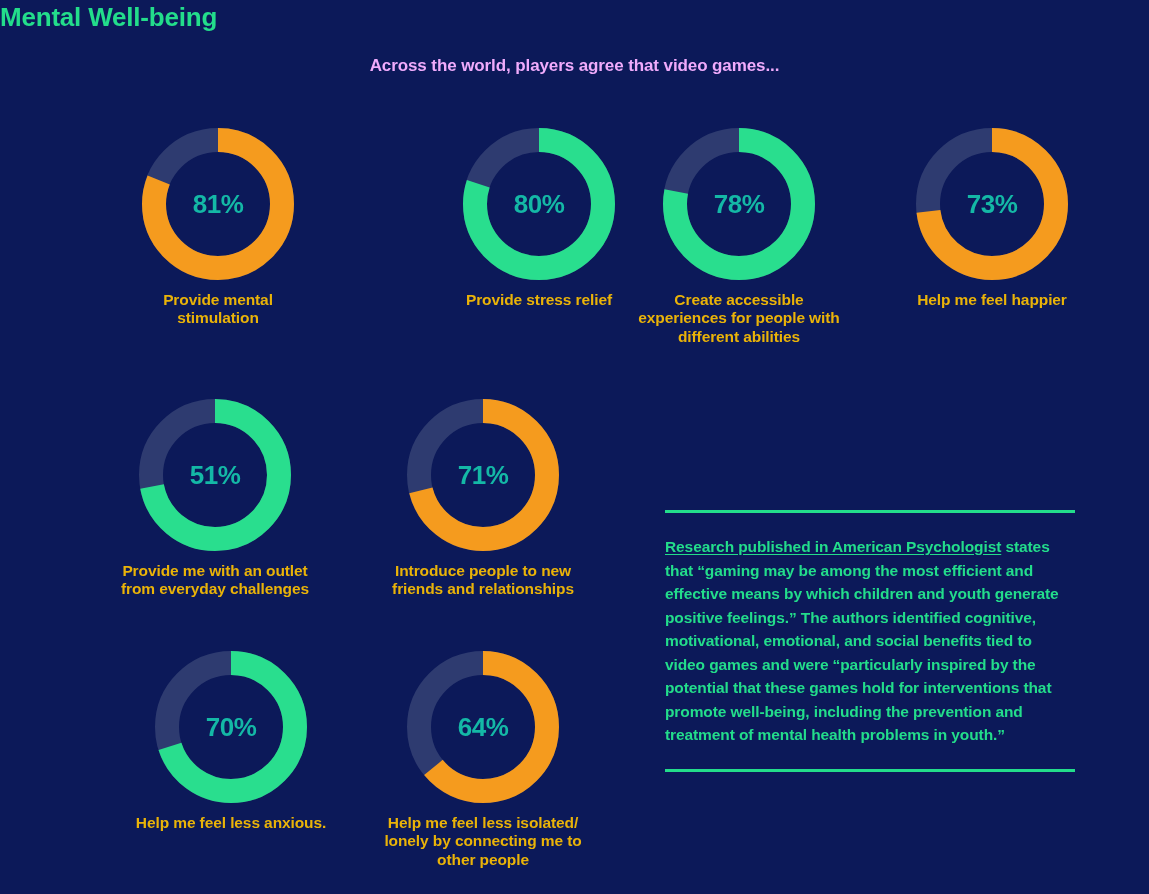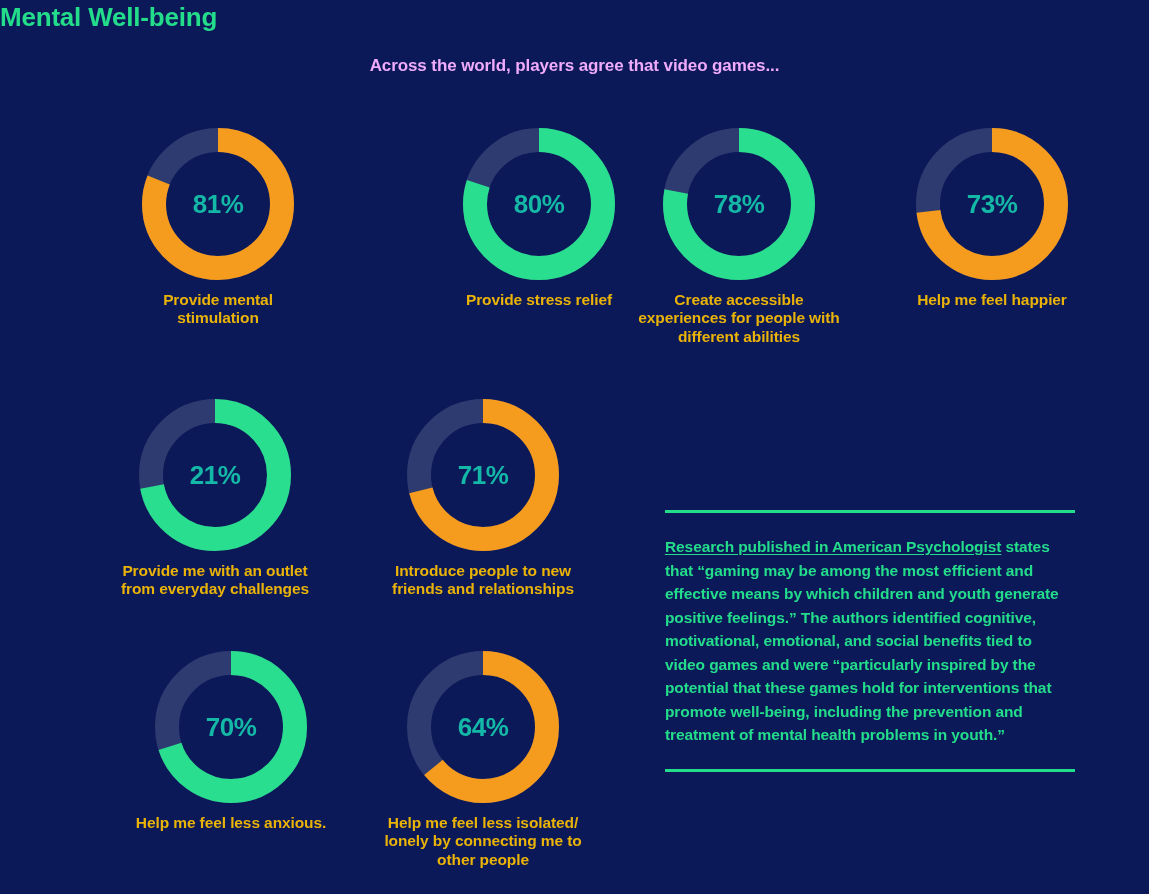--- a/index.html
+++ b/index.html
@@ -156,21 +156,21 @@
     </div>
     <div class="stat-label">Help me feel happier</div>
   </div>
 
   <div class="stat" style="left:114px; top:399px; width:202px;">
     <div class="donut-wrap">
       <svg viewBox="0 0 152 152">
         <circle class="track" cx="76" cy="76" r="64" fill="none" stroke-width="24" stroke="#2e3b70"></circle>
         <circle class="arc" cx="76" cy="76" r="64" fill="none" stroke-width="24" transform="rotate(-90 76 76)" stroke="#29de8e" stroke-dasharray="289.52917895483534 112.59468070465817" stroke-dashoffset="0"></circle>
       </svg>
-      <div class="donut-value">21%</div>
+      <div class="donut-value">51%</div>
     </div>
     <div class="stat-label">Provide me with an outlet
 from everyday challenges</div>
   </div>
 
   <div class="stat" style="left:382px; top:399px; width:202px;">
     <div class="donut-wrap">
       <svg viewBox="0 0 152 152">
         <circle class="track" cx="76" cy="76" r="64" fill="none" stroke-width="24" stroke="#2e3b70"></circle>
         <circle class="arc" cx="76" cy="76" r="64" fill="none" stroke-width="24" transform="rotate(-90 76 76)" stroke="#f59b1e" stroke-dasharray="285.5079403582404 116.61591930125314" stroke-dashoffset="0"></circle>

